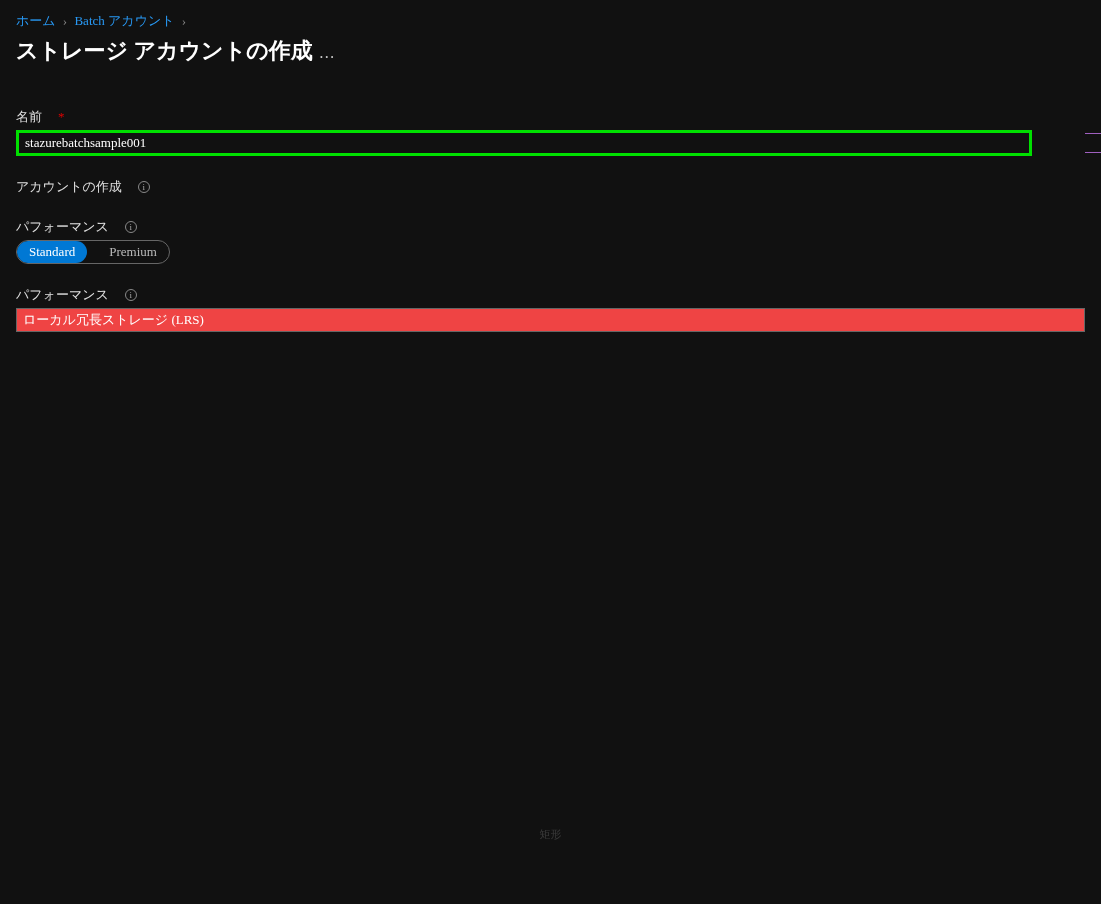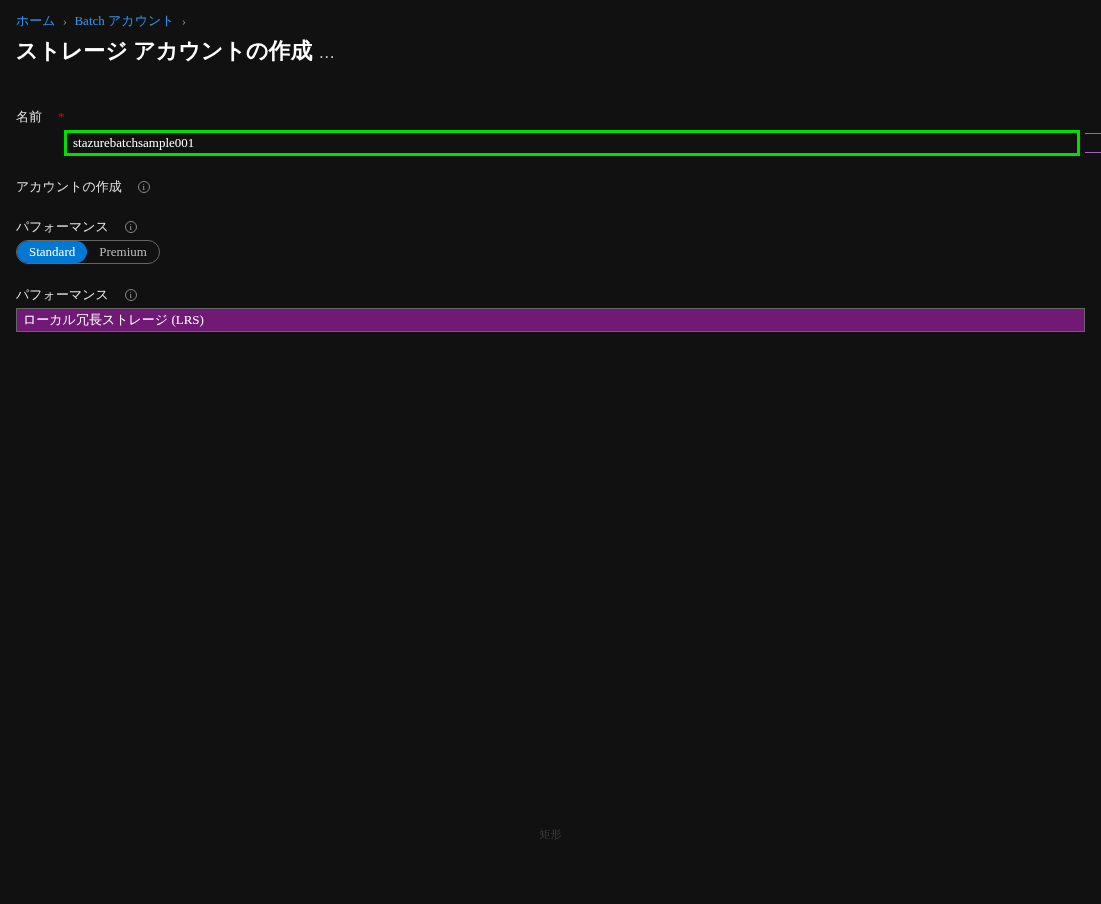--- a/index.html
+++ b/index.html
@@ -79,21 +79,20 @@
   .hl-wrap {
     position: relative;
   }
   .green-box {
     border: 3px solid #00e000;
     padding: 0;
     width: 1016px;
     height: 26px;
     display: flex;
     align-items: center;
-    margin-left: 48px;
   }
   .green-box input, .green-box .select-display {
     width: 100%;
     height: 100%;
     border: none;
     background: transparent;
     color: #ffffff;
     font-size: 13px;
     padding: 0 6px;
     outline: none;
@@ -108,41 +107,42 @@
     border-bottom: 1px solid #a060c0;
   }
   
   .toggle-group {
     display: inline-flex;
     border: 1px solid #666;
     border-radius: 14px;
     overflow: hidden;
     height: 24px;
     align-items: stretch;
+    gap: 10px;
   }
   .toggle-btn {
     padding: 0 12px;
     font-size: 13px;
     display: flex;
     align-items: center;
     color: #bbbbbb;
     background: transparent;
     cursor: pointer;
   }
   .toggle-btn.selected {
     background: #0078d4;
     color: #ffffff;
     border-radius: 14px;
   }
   
   .dropdown {
     width: 100%;
     height: 24px;
     border: 1px solid #666;
-    background: #701a75;
+    background: #ef4444;
     color: #fff;
     font-size: 13px;
     padding: 0 6px;
     display: flex;
     align-items: center;
     cursor: pointer;
   }
   
   .watermark {
     position: absolute;

